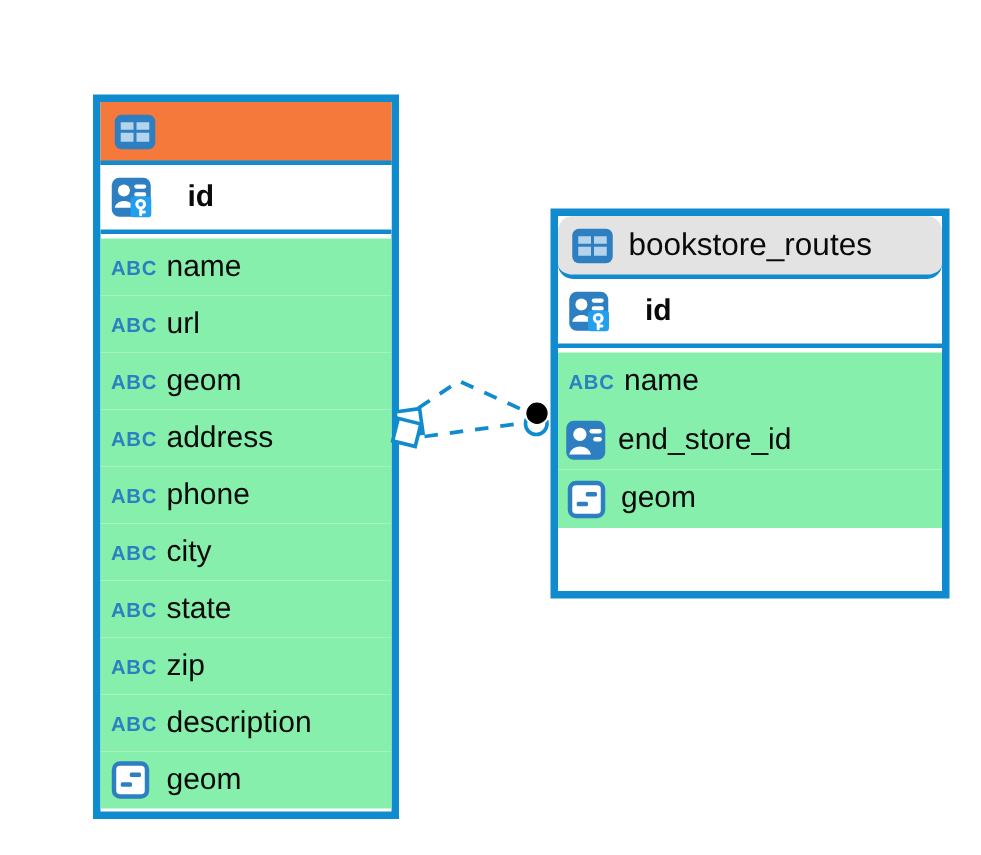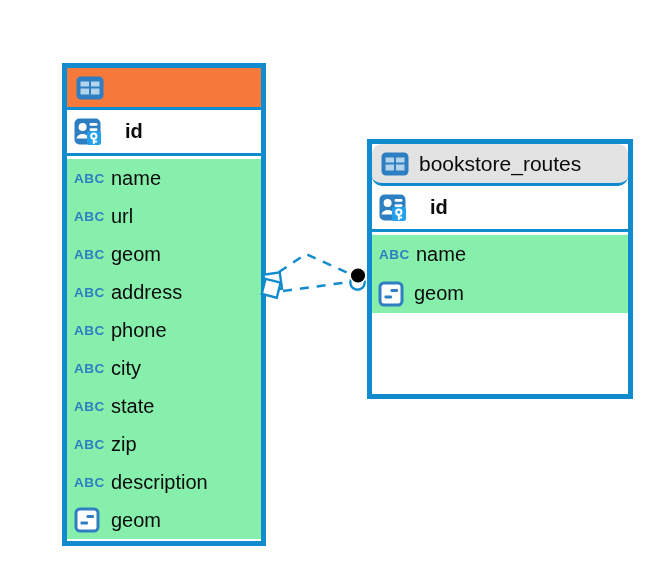--- a/index.html
+++ b/index.html
@@ -187,20 +187,30 @@
         <circle cx="19.8" cy="18.2" r="2.6" class="i-kstroke"></circle>
         <path d="M19.8 20.8 L19.8 25.2 M19.8 23.4 L22.3 23.4" class="i-kstroke"></path>
       </svg>
       <span class="label">id</span>
     </div>
 
     <div class="col-body">
       <div class="col-row">
         <span class="abc-icon">ABC</span>
         <span class="label">name</span>
+      </div>
+      <div class="col-row">
+        <svg class="type-icon" width="27" height="27" viewBox="0 0 27 27">
+          <rect x="0.5" y="0.5" width="26" height="26" rx="5" class="i-bg"></rect>
+          <circle cx="9.6" cy="9.6" r="4.4" class="i-white"></circle>
+          <path d="M2.5 23 C4 15.8, 15.5 15.8, 17 23 L2.5 23 Z" class="i-white"></path>
+          <rect x="16" y="6" width="8.2" height="3" rx="1.5" class="i-white"></rect>
+          <rect x="18.5" y="11.4" width="5.7" height="3" rx="1.5" class="i-white"></rect>
+        </svg>
+        <span class="label">end_store_id</span>
       </div>
       <div class="col-row">
         <svg class="type-icon" width="26" height="26" viewBox="0 0 26 26" style="margin-left:1px; margin-right:2px;">
           <rect x="2" y="2" width="22" height="22" rx="4" class="g-border"></rect>
           <rect x="12.5" y="8" width="7.5" height="3" rx="1" class="g-dash"></rect>
           <rect x="6.5" y="14.5" width="7.5" height="3" rx="1" class="g-dash"></rect>
         </svg>
         <span class="label">geom</span>
       </div>
     </div>

